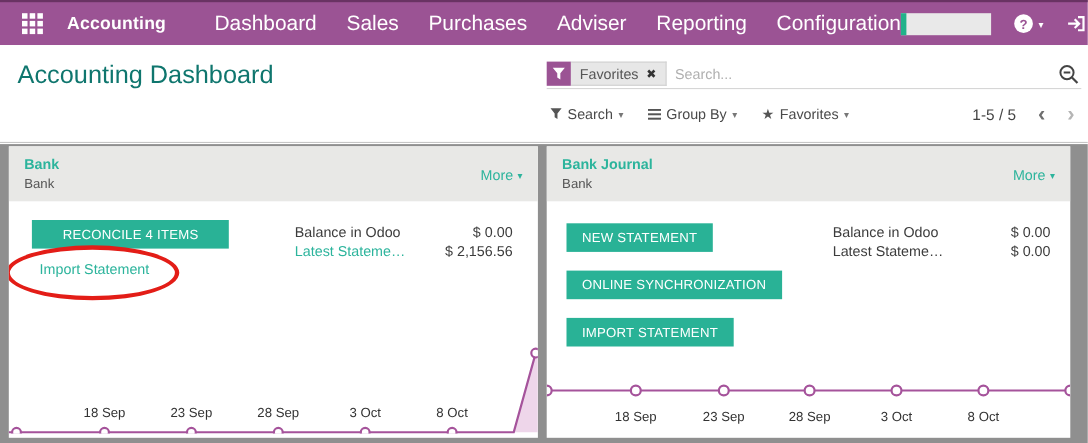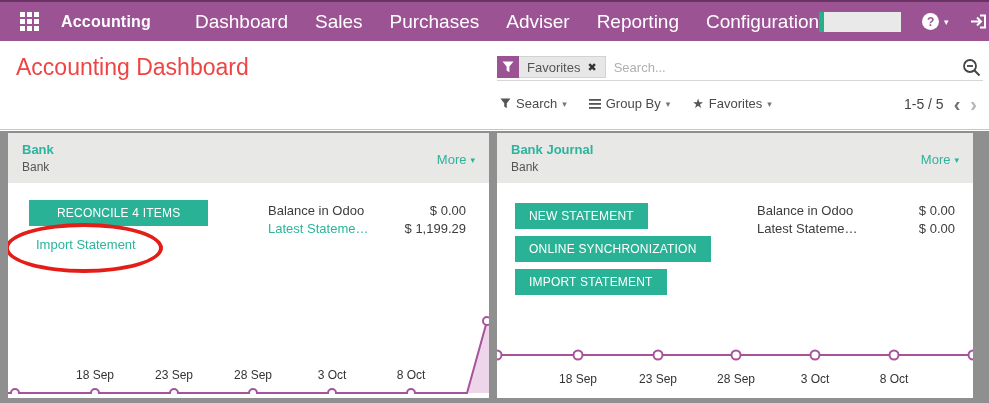--- a/index.html
+++ b/index.html
@@ -20,38 +20,38 @@
   .help { display:flex; align-items:center; gap:5px; cursor:pointer; }
   .help-circle { display:inline-flex; width:17px; height:17px; border-radius:50%; background:#fff;
     color:#9b5394; font-size:12px; font-weight:bold; align-items:center; justify-content:center; }
   .caret { font-size:9px; color:#fff; }
   .nav-svg { display:inline-flex; cursor:pointer; }
   .chat { display:flex; align-items:center; gap:3px; cursor:pointer; font-size:15px; color:#fff; }
 
   
   .control-panel { position:absolute; left:0; top:41px; width:989px; height:89px; background:#fff;
     border-bottom:1px solid #c6c6c6; }
-  .page-title { position:absolute; left:16px; top:13px; font-size:23px; font-weight:normal; color:#ef4444; }
+  .page-title { position:absolute; left:16px; top:13px; font-size:23px; font-weight:normal; color:#0f766e; }
   .search-bar { position:absolute; left:497px; top:13px; width:486px; height:27px;
     display:flex; align-items:center; border-bottom:1px solid #d6d6d6; }
   .facet-funnel { width:22px; height:22px; background:#9b5394; display:inline-flex;
     align-items:center; justify-content:center; flex:0 0 auto; }
   .facet { display:inline-flex; align-items:center; height:22px; padding:0 8px; gap:7px;
     background:#e7e7e7; border:1px solid #d2d2d2; border-left:none; font-size:13px; color:#555; cursor:pointer; }
   .facet-x { font-size:11px; color:#333; cursor:pointer; }
   .search-bar input { flex:1; border:none; outline:none; font-size:13px; padding:0 8px;
     font-family:"Liberation Sans", sans-serif; color:#333; background:transparent; }
   .search-bar input::placeholder { color:#b0b0b0; }
   .magnifier { display:inline-flex; margin-right:2px; cursor:pointer; }
   .filter-row { position:absolute; left:500px; top:55px; display:flex; gap:22px; align-items:center;
     font-size:13px; color:#4a4a4a; }
   .dd { display:inline-flex; align-items:center; gap:5px; cursor:pointer; }
   .dd .caret { color:#777; }
   .dd .star { font-size:13px; color:#555; line-height:1; }
-  .pager { position:absolute; right:12px; top:53px; display:flex; align-items:center; gap:10px; }
+  .pager { position:absolute; right:12px; top:53px; display:flex; align-items:center; gap:20px; }
   .pager-range { font-size:14px; color:#444; }
   .chev { font-size:20px; line-height:1; cursor:pointer; font-weight:bold; }
   .chev.prev { color:#6f6f6f; }
   .chev.next { color:#b5b5b5; }
 
   
   .content { position:absolute; left:0; top:131px; width:989px; height:272px; background:#8f8f8f; }
   .card { position:absolute; top:2px; height:265px; background:#fff; overflow:hidden; }
   .card1 { left:8px; width:481px; }
   .card2 { left:497px; width:476px; }
@@ -68,21 +68,21 @@
   .link-import { position:absolute; left:28px; top:54px; font-size:13px; color:#2cb49c;
     text-decoration:none; cursor:pointer; }
   .annotation { position:absolute; left:-3px; top:40px; width:158px; height:50px;
     border:4px solid #e31d17; border-radius:50%; pointer-events:none; z-index:5; }
   .stats { position:absolute; top:19px; width:198px; font-size:13px;text-align:center; }
   .card1 .stats { right:23px; }
   .card2 .stats { right:18px; }
   .stat-row { display:flex; justify-content:space-between; line-height:18px; color:#3c3c3c; }
   .stat-label.link { color:#2cb49c; cursor:pointer; }
   .card2 .btn-col { position:absolute; left:18px; top:20px; display:flex; flex-direction:column;
-    align-items:flex-start; gap:7px; }
+    align-items:flex-start; gap:17px; }
   .card2 .btn-col .btn { padding:6px 14px; }
   .spark { position:absolute; left:0; bottom:0; }
   .xlabel { position:absolute; width:60px; text-align:center; font-size:12px; color:#333; }
   .card1 .xlabel { top:185px; }
   .card2 .xlabel { top:189px; }
 </style>
 </head>
 <body>
 
 <div class="screen">
@@ -205,21 +205,21 @@
         <a class="link-import">Import Statement</a>
         <div class="annotation"></div>
 
         <div class="stats">
           <div class="stat-row">
             <span class="stat-label">Balance in Odoo</span>
             <span class="stat-value">$ 0.00</span>
           </div>
           <div class="stat-row">
             <span class="stat-label link">Latest Stateme…</span>
-            <span class="stat-value">$ 1,199.29</span>
+            <span class="stat-value">$ 2,156.56</span>
           </div>
         </div>
 
         <svg class="spark" width="481" height="84" viewBox="0 0 481 84">
           <polygon points="459,83 479,11 481,11 481,83" fill="#eed6ea"></polygon>
           <path d="M-4 83 H459 L479 11" fill="none" stroke="#a5539b" stroke-width="2"></path>
           <circle cx="479" cy="11" r="4" fill="#fff" stroke="#a5539b" stroke-width="2"></circle>
           <circle cx="7" cy="83" r="4" fill="#fff" stroke="#a5539b" stroke-width="2"></circle>
           <circle cx="87" cy="83" r="4" fill="#fff" stroke="#a5539b" stroke-width="2"></circle>
           <circle cx="166" cy="83" r="4" fill="#fff" stroke="#a5539b" stroke-width="2"></circle>

